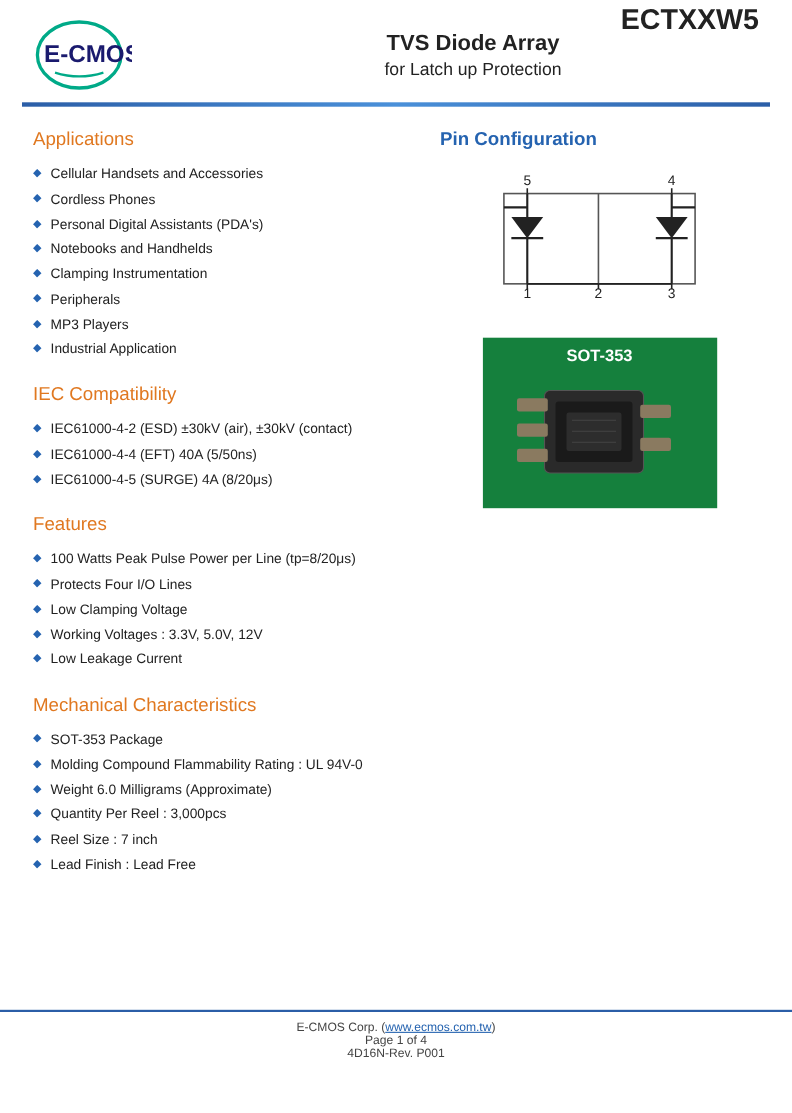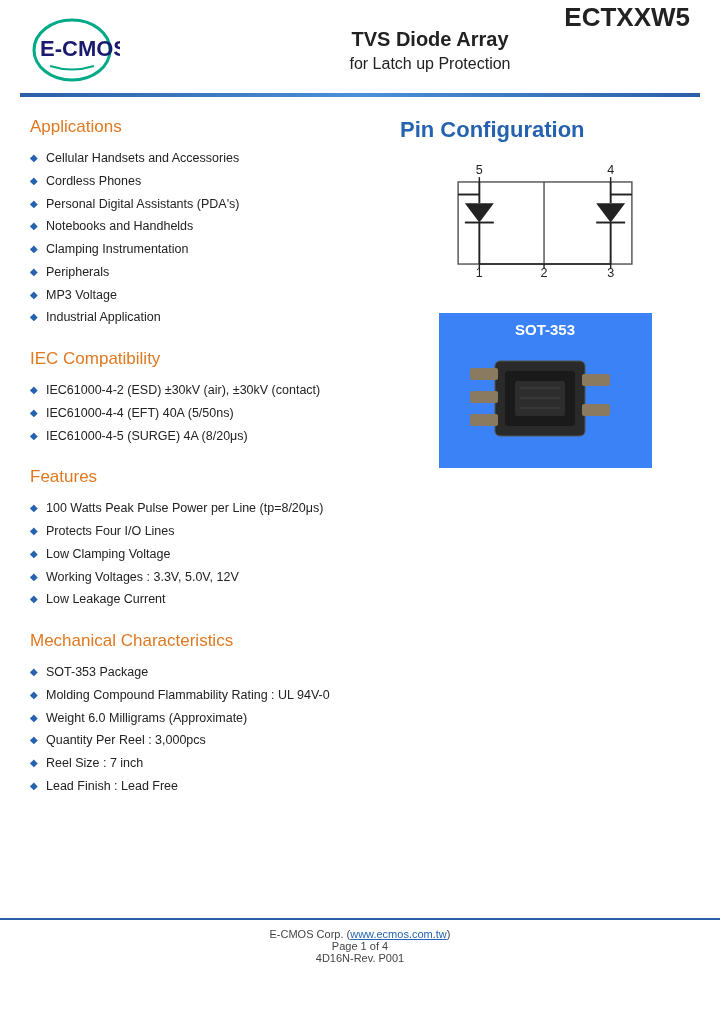--- a/index.html
+++ b/index.html
@@ -71,21 +71,21 @@
 
     
     .section-title {
       font-size: 17px;
       font-weight: normal;
       color: #e07820;
       margin-bottom: 10px;
     }
 
     .section-title-blue {
-      font-size: 22px;
+      font-size: 17px;
       font-weight: bold;
       color: #2563b0;
       margin-bottom: 10px;
     }
 
     
     .bullet-list {
       list-style: none;
       margin-bottom: 18px;
     }
@@ -108,21 +108,21 @@
       margin-bottom: 20px;
     }
 
     
     .pin-config-area {
       margin-bottom: 20px;
     }
 
     
     .package-image {
-      background: #3b82f6;
+      background: #15803d;
       width: 213px;
       height: 155px;
       margin: 0 auto;
       position: relative;
       display: flex;
       flex-direction: column;
       align-items: center;
       justify-content: flex-start;
       padding-top: 8px;
     }
@@ -191,21 +191,21 @@
 
     <div class="section-block">
       <div class="section-title">Applications</div>
       <ul class="bullet-list">
         <li>Cellular Handsets and Accessories</li>
         <li>Cordless Phones</li>
         <li>Personal Digital Assistants (PDA's)</li>
         <li>Notebooks and Handhelds</li>
         <li>Clamping Instrumentation</li>
         <li>Peripherals</li>
-        <li>MP3 Voltage</li>
+        <li>MP3 Players</li>
         <li>Industrial Application</li>
       </ul>
     </div>
 
     <div class="section-block">
       <div class="section-title">IEC Compatibility</div>
       <ul class="bullet-list">
         <li>IEC61000-4-2 (ESD) ±30kV (air), ±30kV (contact)</li>
         <li>IEC61000-4-4 (EFT) 40A (5/50ns)</li>
         <li>IEC61000-4-5 (SURGE) 4A (8/20μs)</li>

